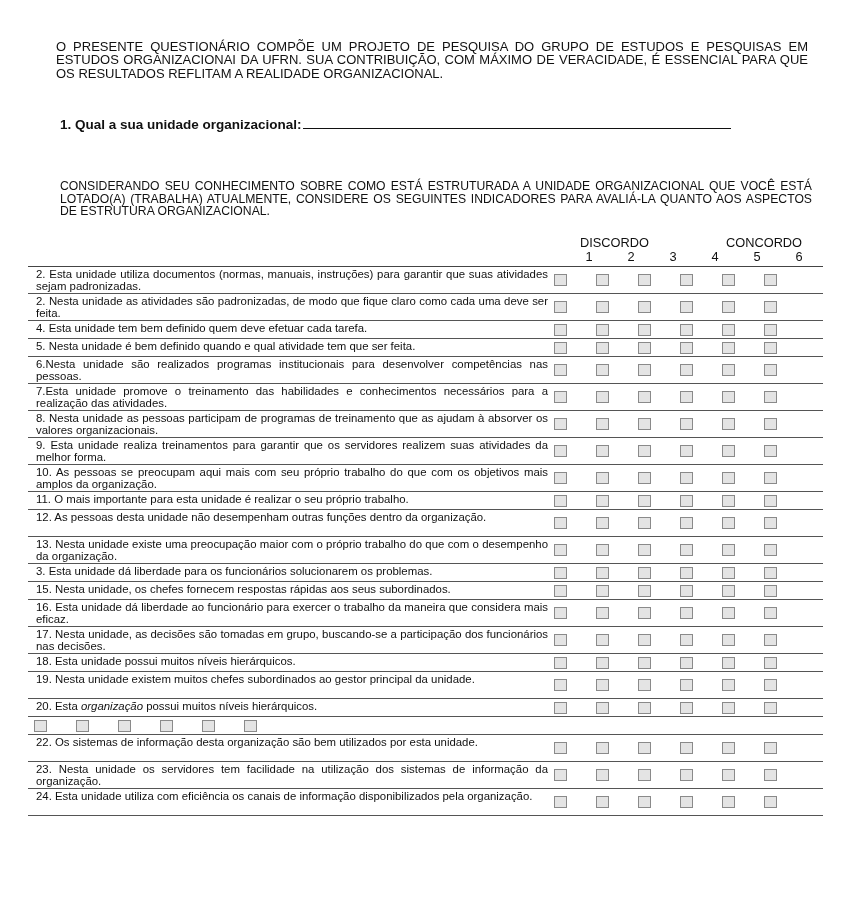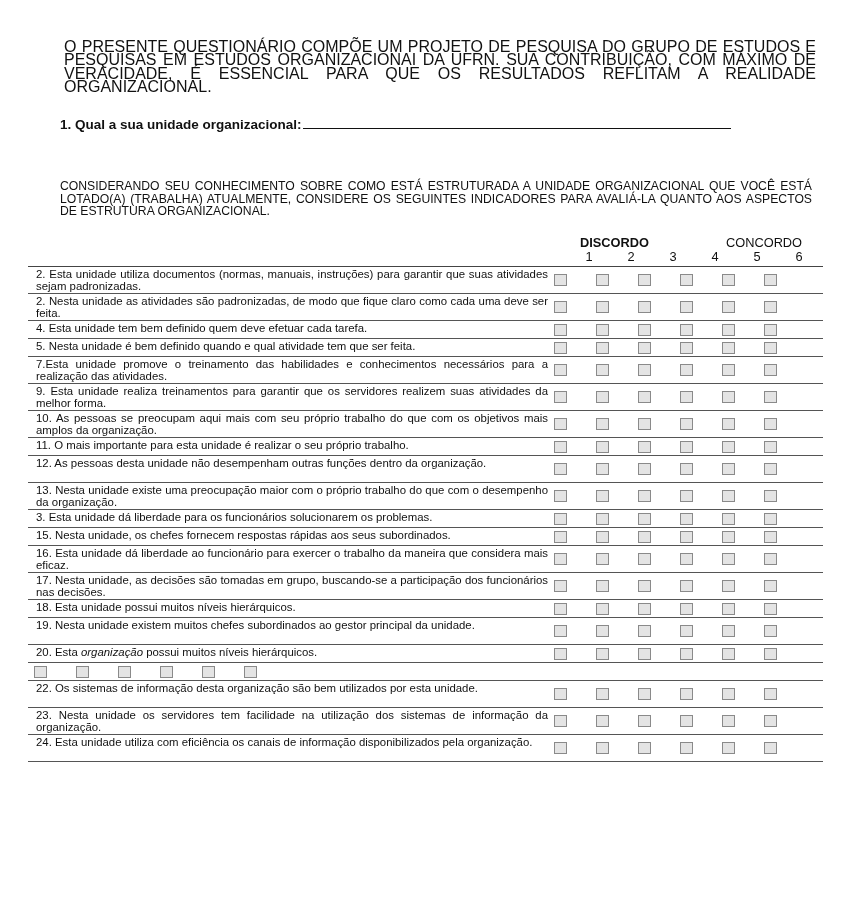--- a/index.html
+++ b/index.html
@@ -1,22 +1,22 @@
 <!DOCTYPE html>
 <html><head>
 <meta charset="utf-8">
 <style>
   html, body { margin:0; padding:0; background:#ffffff; }
   body { width:850px; height:900px; position:relative; overflow:hidden; font-family:"Liberation Sans", sans-serif; color:#111; }
-  .intro { position:absolute; left:64px; top:40px; width:752px; font-size:16px; line-height:13.4px; text-align:justify; text-align-last:left; letter-spacing:0; }
+  .intro { position:absolute; left:56px; top:40px; width:752px; font-size:13px; line-height:13.4px; text-align:justify; text-align-last:left; letter-spacing:0; }
   .q1 { position:absolute; left:60px; top:116px; font-size:13.5px; font-weight:bold; white-space:nowrap; }
   .q1 .line { display:inline-block; width:428px; border-bottom:1.5px solid #111; vertical-align:baseline; height:12px; margin-left:1px; }
   .instr { position:absolute; left:60px; top:180px; width:752px; font-size:12.2px; line-height:12.6px; text-align:justify; text-align-last:left; }
   .scale-hdr { position:absolute; left:560px; top:236px; width:260px; font-size:12.8px; line-height:14px; }
-  .scale-hdr .dis { position:absolute; left:20px; top:0;font-weight:bold; }
+  .scale-hdr .dis { position:absolute; left:20px; top:0; }
   .scale-hdr .con { position:absolute; left:166px; top:0; }
   .scale-hdr .num { position:absolute; top:14px; width:20px; text-align:center; }
   .table { position:absolute; left:28px; top:266px; width:795px; border-top:1.5px solid #444; }
   .row { display:flex; border-bottom:1.2px solid #555; }
   .row .txt { width:520px; font-size:11.4px; line-height:12.2px; padding:1px 0 0 8px; text-align:justify; text-align-last:left; box-sizing:border-box; }
   .row .opts { flex:1; position:relative; }
   .cb { position:absolute; top:50%; width:13px; height:12px; margin-top:-6px; background:#e4e4e4; border:1px solid #8a8a8a; box-sizing:border-box; cursor:pointer; }
   .row.r2 { height:26px; }
   .row.s { height:17px; }
   em { font-style:italic; }
@@ -82,31 +82,53 @@
       <div class="opts">
         <span class="cb" style="left: 6px;"></span>
         <span class="cb" style="left: 48px;"></span>
         <span class="cb" style="left: 90px;"></span>
         <span class="cb" style="left: 132px;"></span>
         <span class="cb" style="left: 174px;"></span>
         <span class="cb" style="left: 216px;"></span>
       </div>
     </div>
     <div class="row r2">
+      <div class="txt">6.Nesta unidade são realizados programas institucionais para desenvolver competências nas pessoas.</div>
+      <div class="opts">
+        <span class="cb" style="left: 6px;"></span>
+        <span class="cb" style="left: 48px;"></span>
+        <span class="cb" style="left: 90px;"></span>
+        <span class="cb" style="left: 132px;"></span>
+        <span class="cb" style="left: 174px;"></span>
+        <span class="cb" style="left: 216px;"></span>
+      </div>
+    </div>
+    <div class="row r2">
       <div class="txt">7.Esta unidade promove o treinamento das habilidades e conhecimentos necessários para a realização das atividades.</div>
       <div class="opts">
         <span class="cb" style="left: 6px;"></span>
         <span class="cb" style="left: 48px;"></span>
         <span class="cb" style="left: 90px;"></span>
         <span class="cb" style="left: 132px;"></span>
         <span class="cb" style="left: 174px;"></span>
         <span class="cb" style="left: 216px;"></span>
       </div>
     </div>
     <div class="row r2">
+      <div class="txt">8. Nesta unidade as pessoas participam de programas de treinamento que as ajudam à absorver os valores organizacionais.</div>
+      <div class="opts">
+        <span class="cb" style="left: 6px;"></span>
+        <span class="cb" style="left: 48px;"></span>
+        <span class="cb" style="left: 90px;"></span>
+        <span class="cb" style="left: 132px;"></span>
+        <span class="cb" style="left: 174px;"></span>
+        <span class="cb" style="left: 216px;"></span>
+      </div>
+    </div>
+    <div class="row r2">
       <div class="txt">9. Esta unidade realiza treinamentos para garantir que os servidores realizem suas atividades da melhor forma.</div>
       <div class="opts">
         <span class="cb" style="left: 6px;"></span>
         <span class="cb" style="left: 48px;"></span>
         <span class="cb" style="left: 90px;"></span>
         <span class="cb" style="left: 132px;"></span>
         <span class="cb" style="left: 174px;"></span>
         <span class="cb" style="left: 216px;"></span>
       </div>
     </div>

